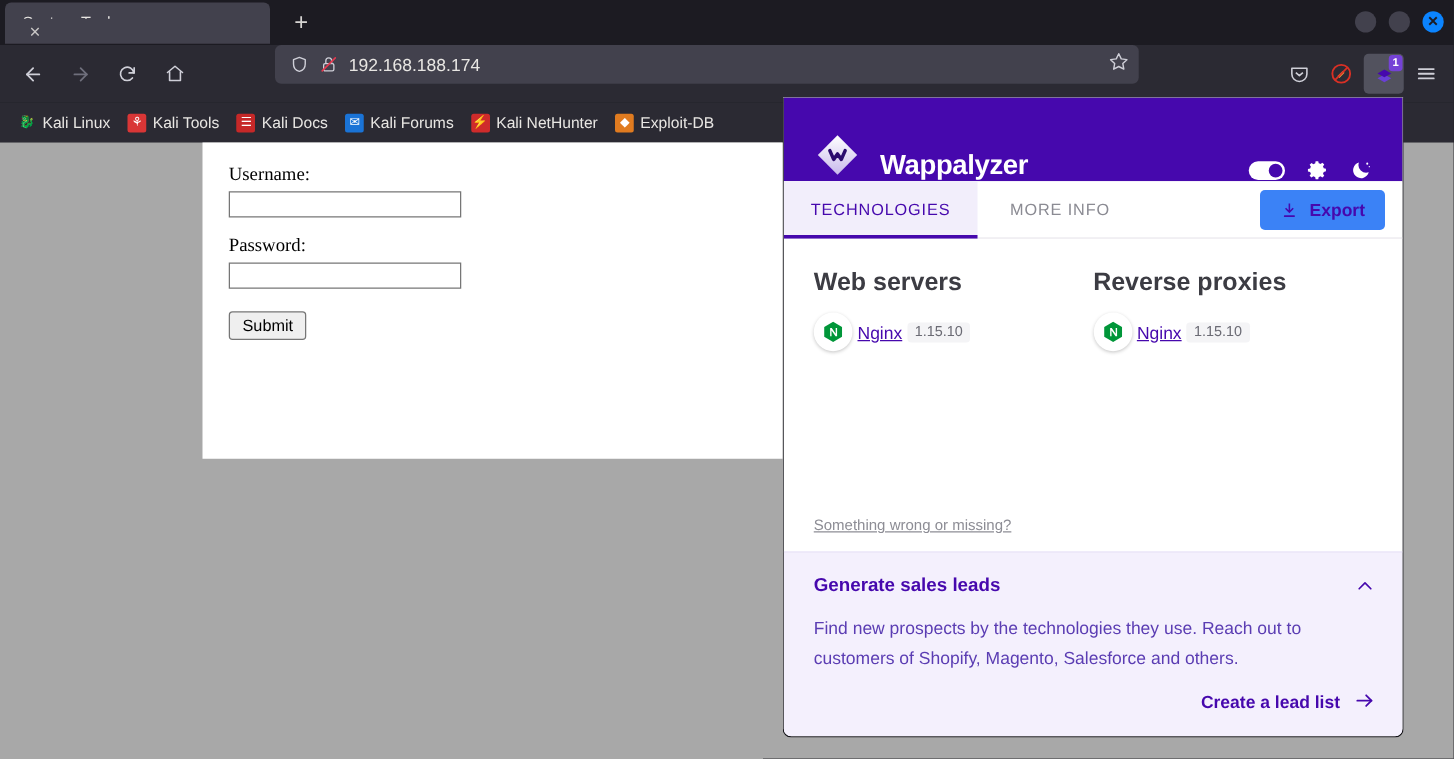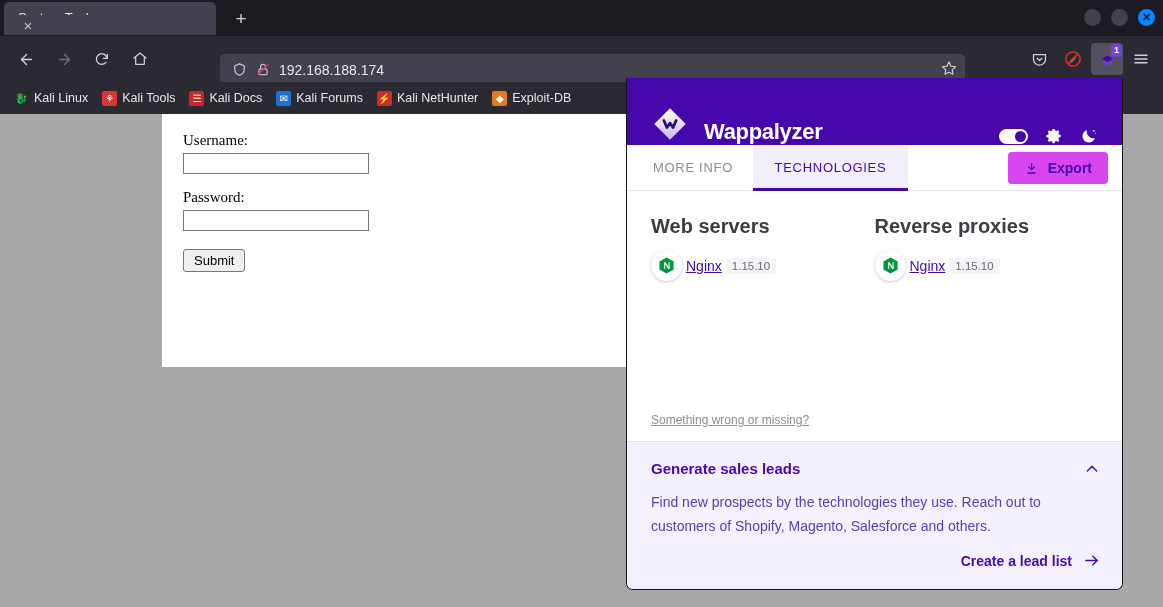--- a/index.html
+++ b/index.html
@@ -50,21 +50,21 @@
     background: #2b2a33; display: flex; align-items: center;
   }
   .navbtn {
     width: 32px; height: 32px; margin-left: 6px;
     display: flex; align-items: center; justify-content: center;
     color: #cfcfd8; border-radius: 4px;
   }
   .navbtn.first { margin-left: 10px; }
   .navbtn.dim { color: #6f6f7c; }
   .urlbar {
-    position: absolute; left: 220px; top: 18px; width: 745px; height: 31px;
+    position: absolute; left: 220px; top: 0; width: 691px; height: 31px;
     background: #42414d; border-radius: 5px;
     display: flex; align-items: center; padding: 0 8px 0 12px;
   }
   .url-text { color: #e8e6e3; font-size: 14px; margin-left: 9px; flex: 1; }
   .star { margin-left: auto; color: #cfcfd8; }
   .toolbar-right {
     position: absolute; right: 6px; top: 7px;
     display: flex; align-items: center; gap: 2px;
   }
   .tbicon {
@@ -171,21 +171,21 @@
   .wtab.active {
     background: #f2eefb; color: #4608ad; width: 155px;
   }
   .wtab.active::after {
     content: ""; position: absolute; left: 0; right: 0; bottom: -1px;
     height: 3px; background: #4608ad;
   }
   .wtab.inactive { color: #8b8b93; padding-left: 26px; }
   .export-btn {
     position: absolute; right: 14px; top: 7px;
-    height: 32px; background: #d946ef; border-radius: 4px;
+    height: 32px; background: #3b82f6; border-radius: 4px;
     display: flex; align-items: center; gap: 9px; padding: 0 16px;
     color: #4608ad; font-size: 14px; font-weight: bold;
   }
 
   .wbody { flex: 1; background: #fff; position: relative; padding: 24px 0 0 0; }
   .cat-grid {
     display: flex; padding: 0 24px;
   }
   .cat-col { width: 250px; }
   .cat-title {
@@ -391,22 +391,22 @@
           <svg width="18" height="18" viewBox="0 0 24 24" fill="currentColor">
               <path d="M20 14.5A8.3 8.3 0 0 1 9.5 4 8.5 8.5 0 1 0 20 14.5z"></path>
               <circle cx="18.4" cy="5.2" r="1.1"></circle>
               <circle cx="20.6" cy="8.4" r="0.7"></circle>
             </svg>
         </span>
       </span>
     </div>
 
     <div class="wtabs">
+      <div class="wtab active">TECHNOLOGIES</div>
       <div class="wtab inactive">MORE INFO</div>
-      <div class="wtab active">TECHNOLOGIES</div>
       <div class="export-btn">
         <span style="display:flex">
           <svg width="15" height="15" viewBox="0 0 24 24" fill="currentColor">
               <path d="M11 3h2v8.5l3.2-3.2 1.4 1.4L12 15.3 6.4 9.7l1.4-1.4L11 11.5z"></path>
               <rect x="5" y="18" width="14" height="2.2" rx="0.6"></rect>
             </svg>
         </span>
         <span>Export</span>
       </div>
     </div>

